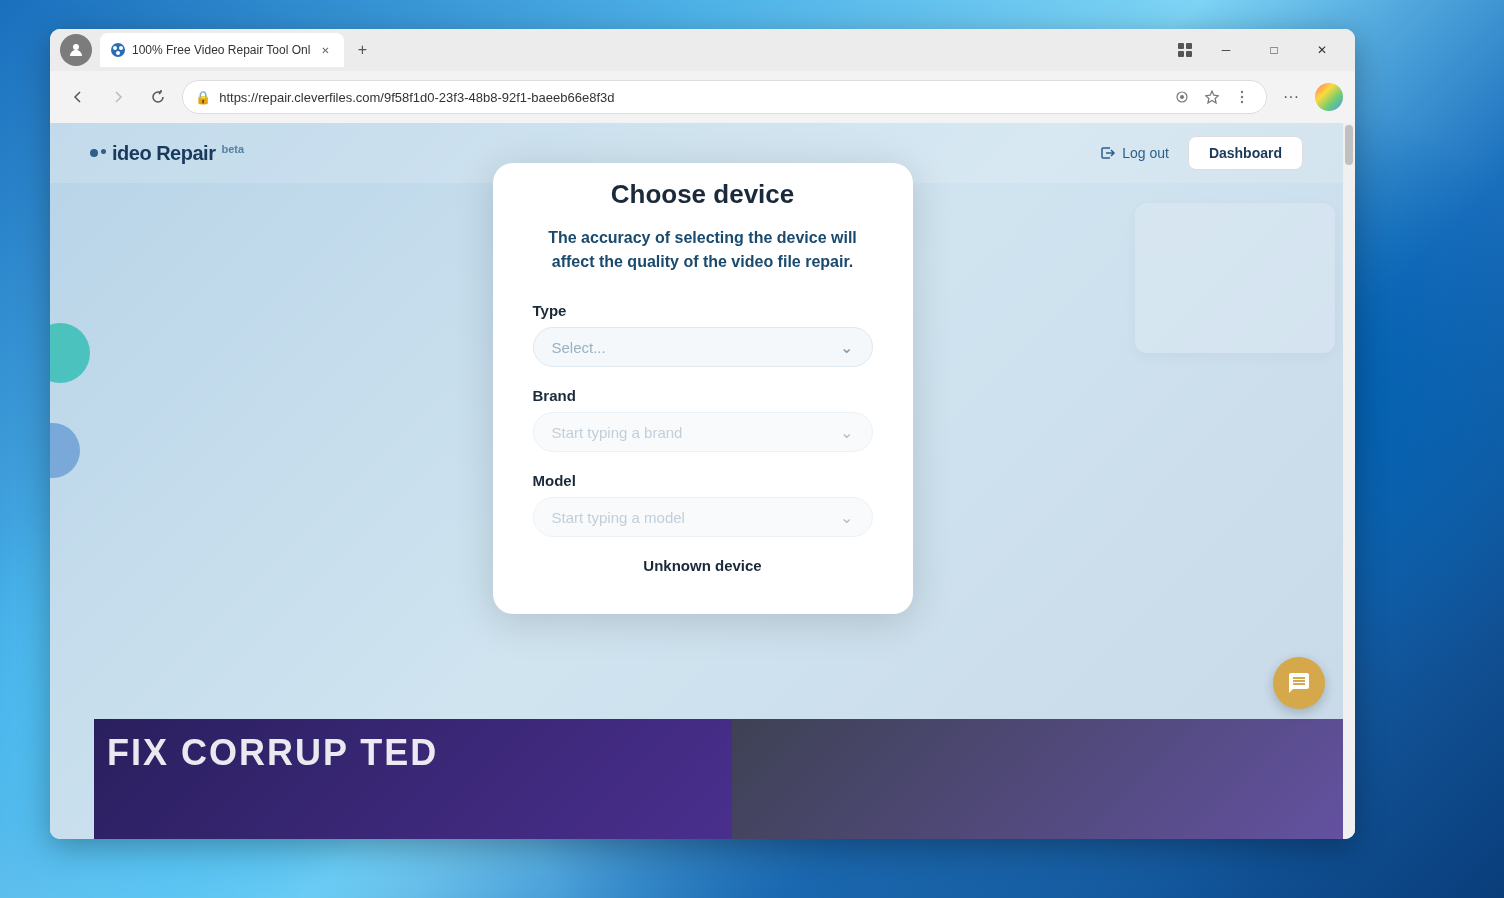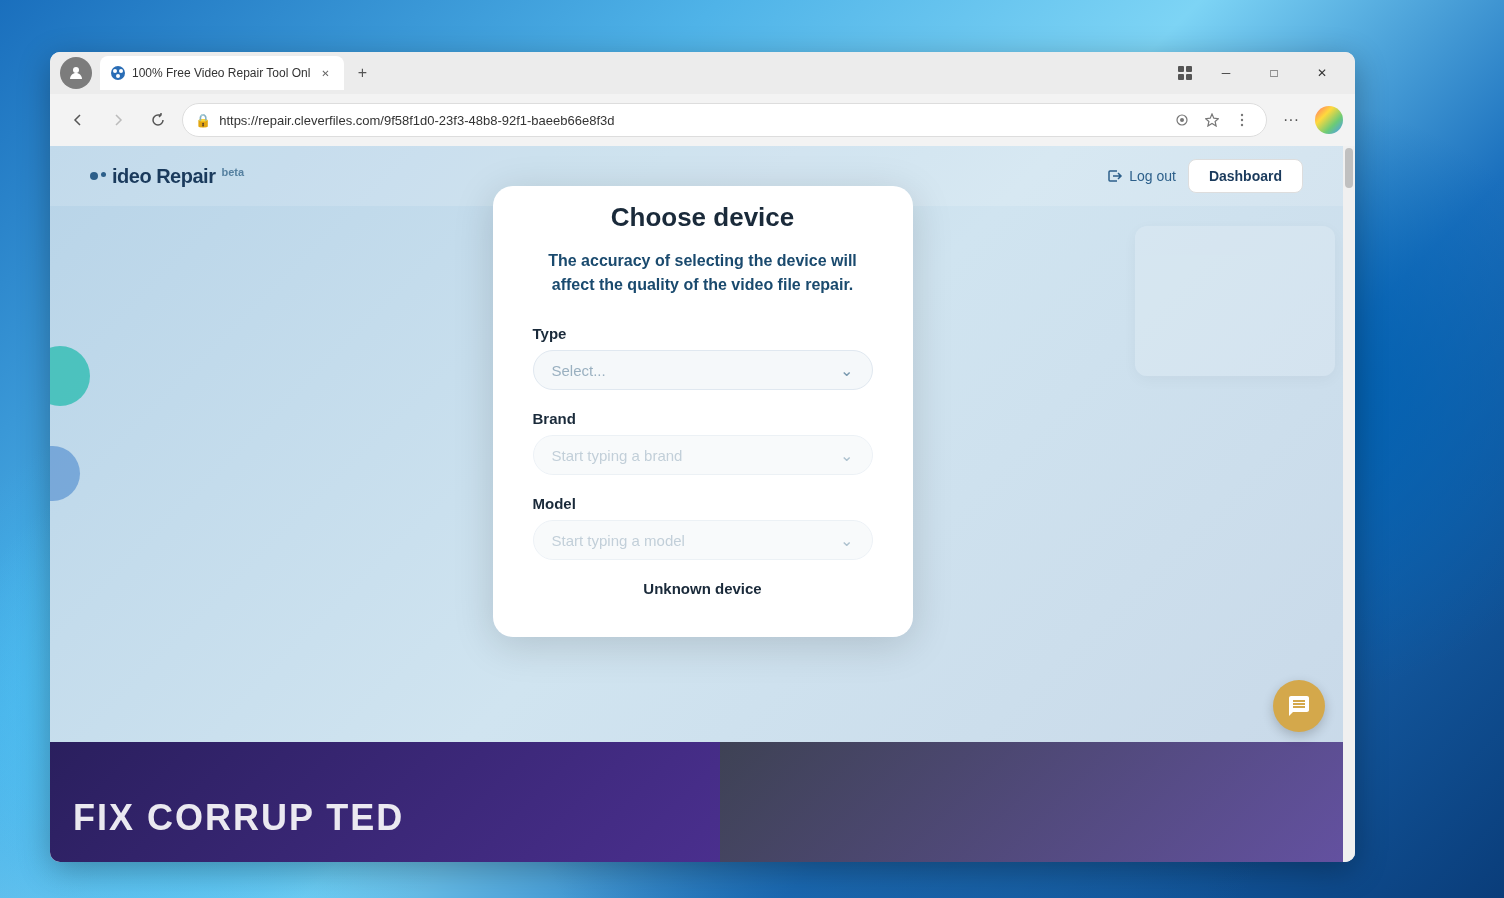--- a/index.html
+++ b/index.html
@@ -54,21 +54,21 @@
       right: -100px;
       width: 600px;
       height: 600px;
       background: radial-gradient(ellipse at center, #0060b0 0%, transparent 70%);
       border-radius: 50%;
     }
 
     
     .browser-window {
       position: absolute;
-      top: 52px;
+      top: 29px;
       left: 50px;
       width: 1305px;
       height: 810px;
       background: #f3f3f3;
       border-radius: 10px;
       box-shadow: 0 8px 32px rgba(0,0,0,0.3);
       overflow: hidden;
       display: flex;
       flex-direction: column;
     }
@@ -327,21 +327,21 @@
     .logo-beta {
       font-size: 11px;
       color: #5580a0;
       font-weight: bold;
       margin-top: -8px;
     }
     .header-right {
       margin-left: auto;
       display: flex;
       align-items: center;
-      gap: 12px;
+      gap: 19px;
     }
     .logout-btn {
       display: flex;
       align-items: center;
       gap: 6px;
       color: #2c5f8a;
       font-size: 14px;
       background: transparent;
       border: none;
       cursor: pointer;
@@ -464,22 +464,22 @@
       overflow: hidden;
     }
     .video-strip-inner {
       display: flex;
       height: 100%;
     }
     .video-panel-left {
       flex: 1;
       background: linear-gradient(135deg, #2a1f5e, #4a2f8e);
       display: flex;
-      align-items: flex-end;
-      padding: 23px;
+      padding: 13px;
+      margin-left: 44px;
     }
     .video-panel-right {
       flex: 1;
       background: linear-gradient(135deg, #1a1a2e, #4a2f8e);
       opacity: 0.8;
     }
     .fix-text {
       font-size: 36px;
       font-weight: 900;
       color: white;

